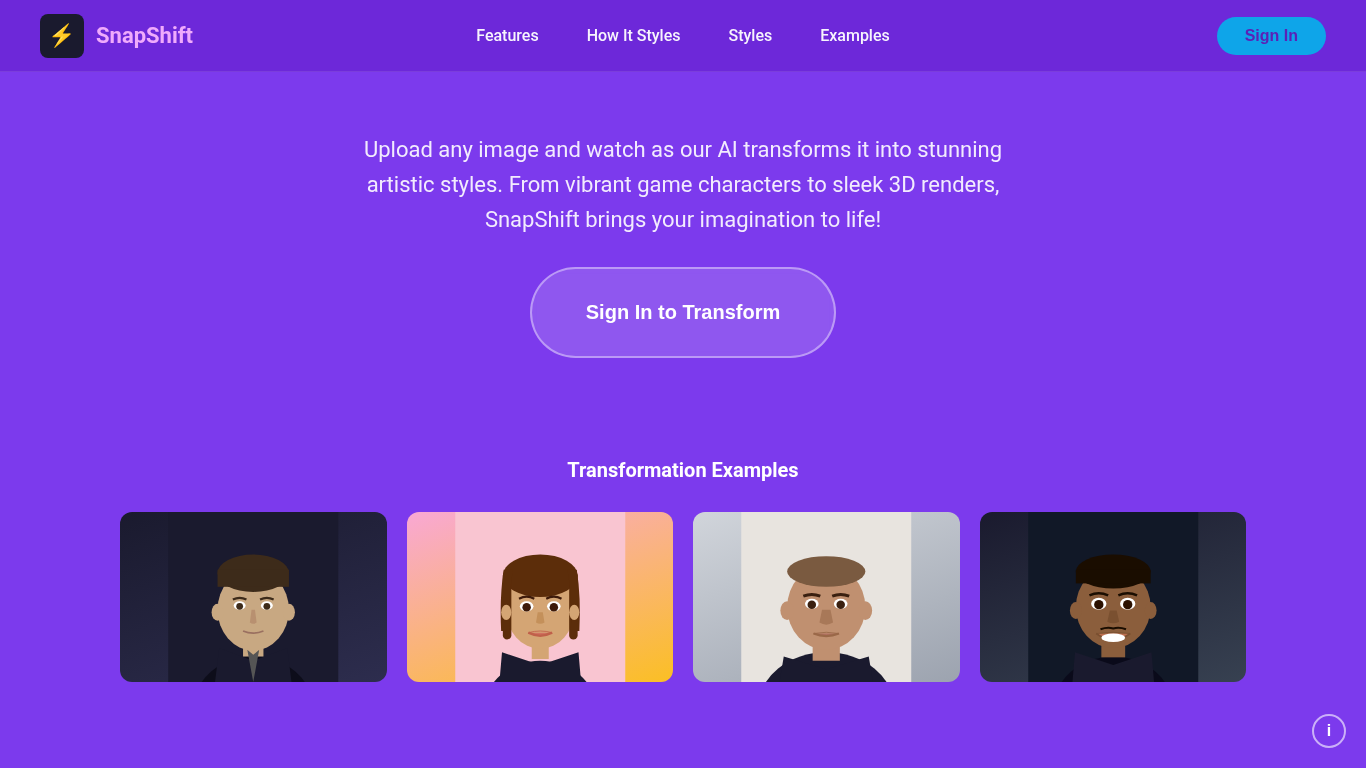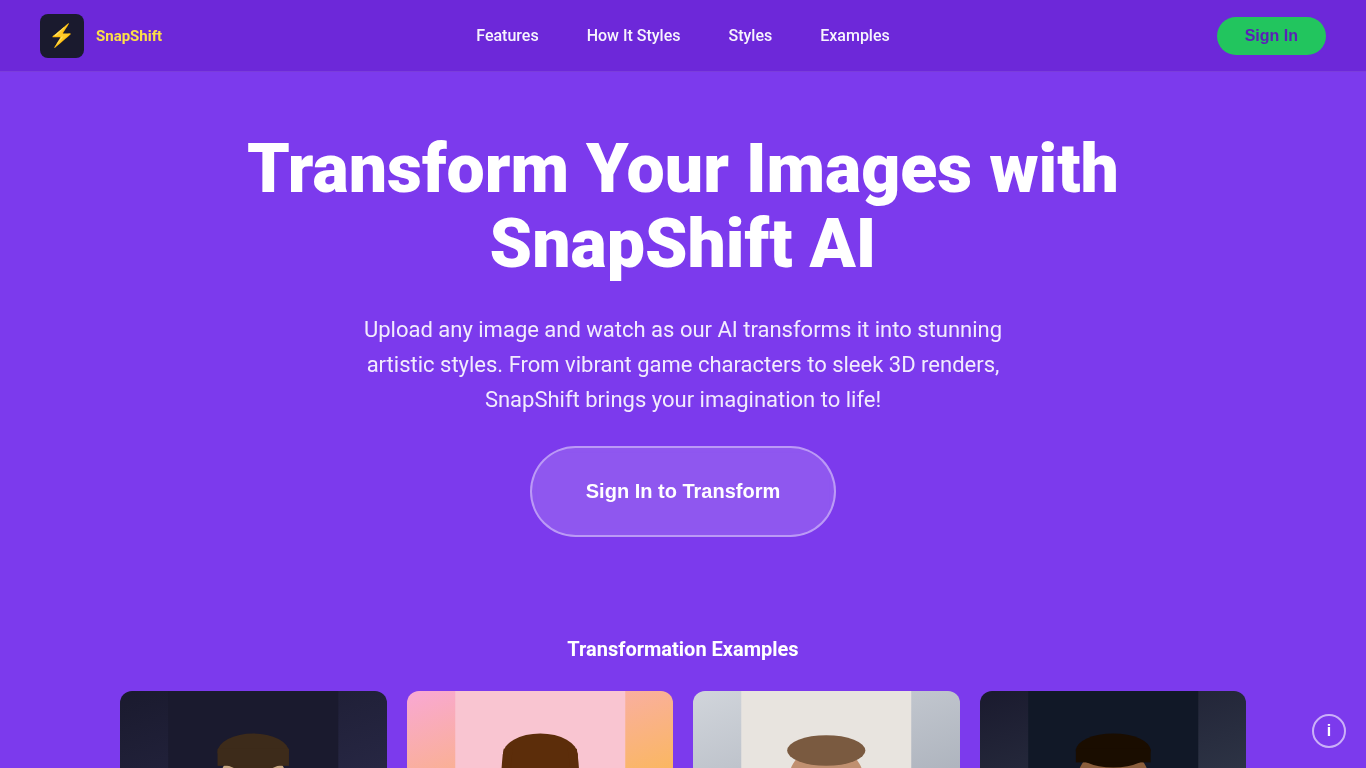--- a/index.html
+++ b/index.html
@@ -35,23 +35,23 @@
       height: 44px;
       background: #1a1a2e;
       border-radius: 8px;
       display: flex;
       align-items: center;
       justify-content: center;
       font-size: 22px;
     }
 
     .brand-name {
-      font-size: 15px;
+      font-size: 22px;
       font-weight: 700;
-      color: #fde047;
+      color: #f0abfc;
     }
 
     .nav-links {
       display: flex;
       align-items: center;
       gap: 48px;
       list-style: none;
       position: absolute;
       left: 50%;
       transform: translateX(-50%);
@@ -59,21 +59,21 @@
 
     .nav-links a {
       color: white;
       text-decoration: none;
       font-size: 16px;
       font-weight: 500;
       opacity: 0.95;
     }
 
     .sign-in-btn {
-      background: #22c55e;
+      background: #0ea5e9;
       color: #5b21b6;
       border: none;
       border-radius: 50px;
       padding: 10px 28px;
       font-size: 16px;
       font-weight: 600;
       cursor: pointer;
     }
 
     
@@ -197,21 +197,20 @@
     <li><a href="#">Features</a></li>
     <li><a href="#">How It Styles</a></li>
     <li><a href="#">Styles</a></li>
     <li><a href="#">Examples</a></li>
   </ul>
 
   <button class="sign-in-btn">Sign In</button>
 </nav>
 
 <section class="hero">
-  <h1>Transform Your Images with SnapShift AI</h1>
   <p>Upload any image and watch as our AI transforms it into stunning artistic styles. From vibrant game characters to sleek 3D renders, SnapShift brings your imagination to life!</p>
   <button class="transform-btn">Sign In to Transform</button>
 </section>
 
 <section class="examples-section">
   <h2 class="examples-title">Transformation Examples</h2>
 
   <div class="cards-grid">
 
     <div class="card">

